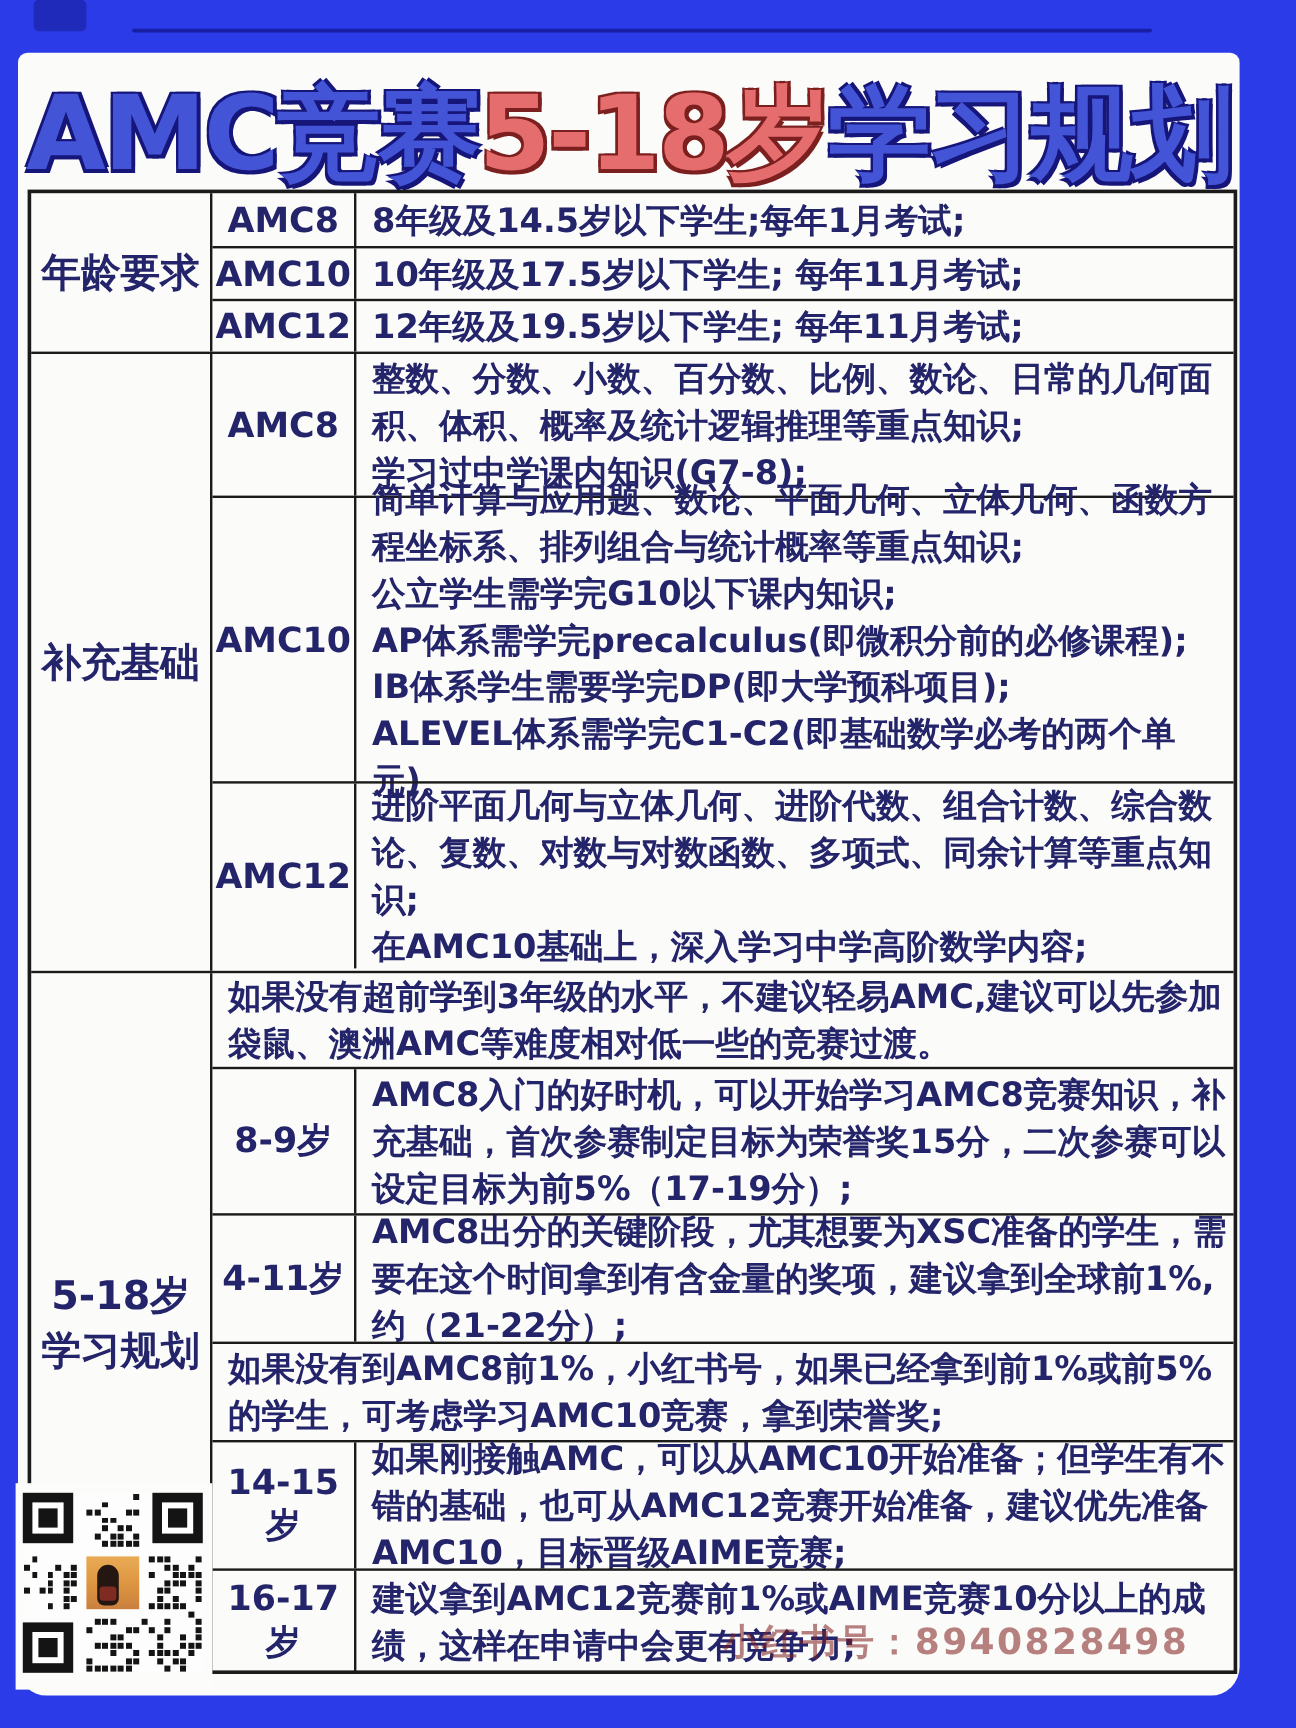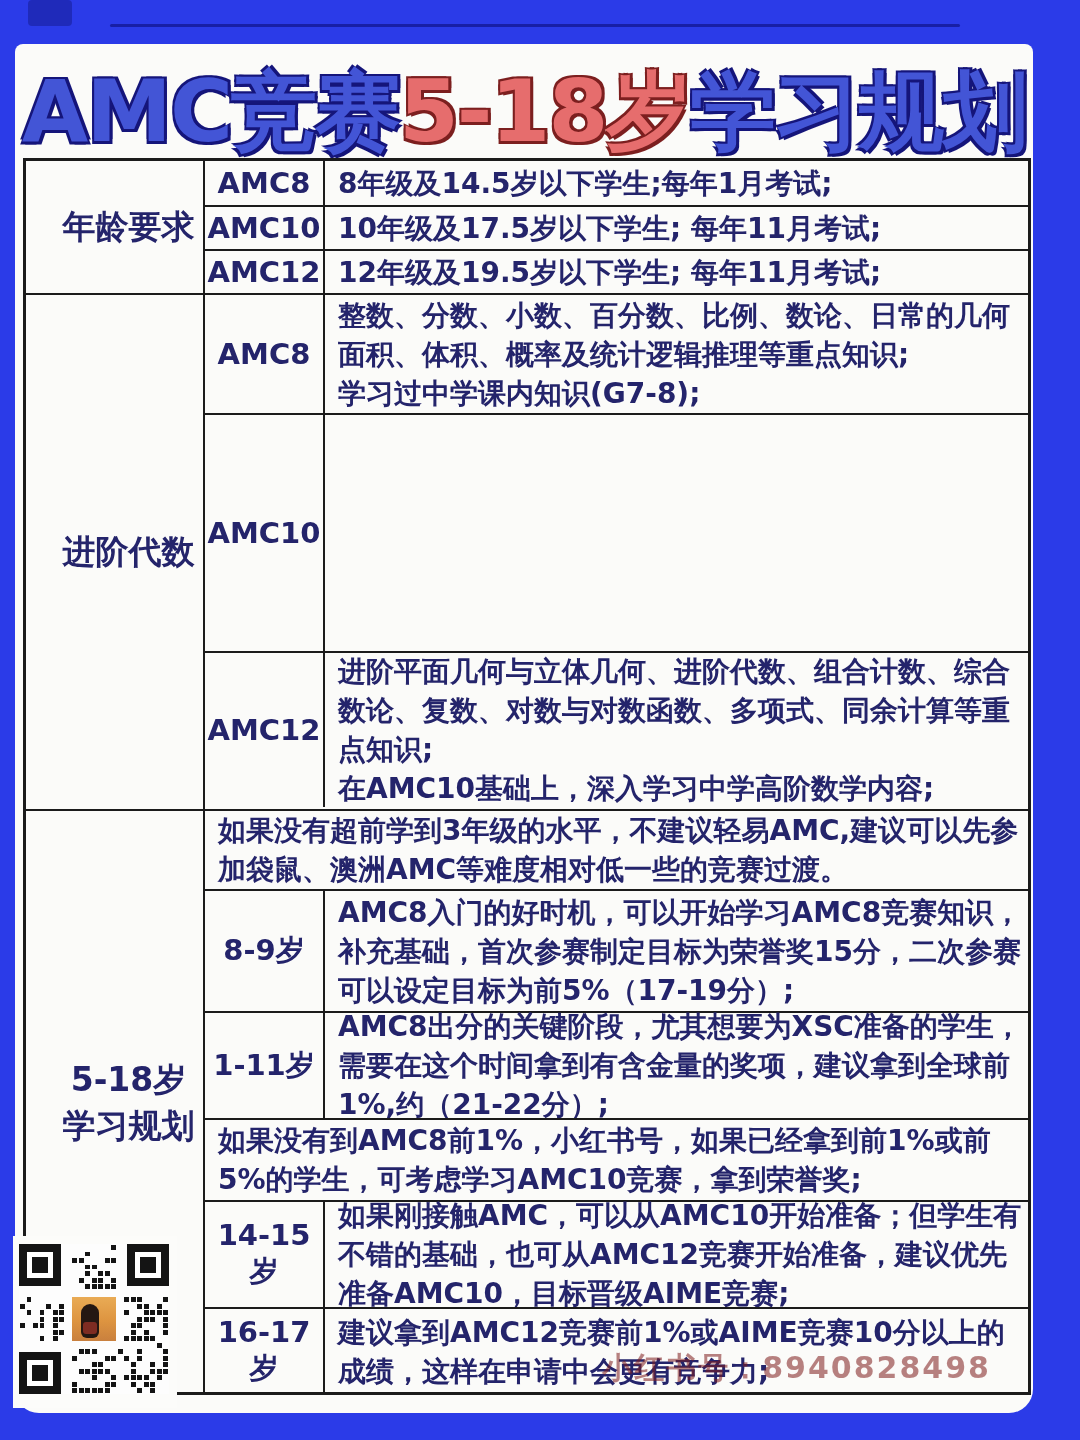--- a/index.html
+++ b/index.html
@@ -28,21 +28,21 @@
   .table{
     position:absolute;left:8px;top:114px;width:1008px;height:1237px;
     border:3px solid #1b1b1b;box-sizing:border-box;
     color:#24246b;font-weight:bold;
   }
   .section{display:flex;box-sizing:border-box;}
   .section + .section{border-top:2px solid #1b1b1b;}
   .sec-header{
     width:151px;flex:0 0 151px;border-right:2px solid #1b1b1b;box-sizing:border-box;
     display:flex;flex-direction:column;align-items:center;justify-content:center;
-    font-size:33px;line-height:46px;text-align:center;margin-left:28px;
+    font-size:33px;line-height:46px;text-align:center;
   }
   .rows{flex:1;display:flex;flex-direction:column;}
   .row{display:flex;box-sizing:border-box;}
   .row + .row{border-top:2px solid #1b1b1b;}
   .cell-label{
     width:120px;flex:0 0 120px;border-right:2px solid #1b1b1b;box-sizing:border-box;
     display:flex;align-items:center;justify-content:center;
     font-size:29px;text-align:center;
   }
   .cell-content{
@@ -107,29 +107,34 @@
           <div class="cell-content">10年级及17.5岁以下学生; 每年11月考试;</div>
         </div>
         <div class="row" style="height:44px">
           <div class="cell-label">AMC12</div>
           <div class="cell-content">12年级及19.5岁以下学生; 每年11月考试;</div>
         </div>
       </div>
     </div>
 
     <div class="section" style="height:516px">
-      <div class="sec-header">进阶代数</div>
+      <div class="sec-header">补充基础</div>
       <div class="rows">
         <div class="row" style="height:118px">
           <div class="cell-label">AMC8</div>
           <div class="cell-content">整数、分数、小数、百分数、比例、数论、日常的几何面积、体积、概率及统计逻辑推理等重点知识;
 学习过中学课内知识(G7-8);</div>
         </div>
         <div class="row" style="height:238px">
           <div class="cell-label">AMC10</div>
+          <div class="cell-content">简单计算与应用题、数论、平面几何、立体几何、函数方程坐标系、排列组合与统计概率等重点知识;
+公立学生需学完G10以下课内知识;
+AP体系需学完precalculus(即微积分前的必修课程);
+IB体系学生需要学完DP(即大学预科项目);
+ALEVEL体系需学完C1-C2(即基础数学必考的两个单元)。</div>
         </div>
         <div class="row" style="height:156px">
           <div class="cell-label">AMC12</div>
           <div class="cell-content">进阶平面几何与立体几何、进阶代数、组合计数、综合数论、复数、对数与对数函数、多项式、同余计算等重点知识;
 在AMC10基础上，深入学习中学高阶数学内容;</div>
         </div>
       </div>
     </div>
 
     <div class="section" style="height:585px">
@@ -137,21 +142,21 @@
 学习规划</div>
       <div class="rows">
         <div class="row" style="height:78px">
           <div class="cell-content">如果没有超前学到3年级的水平，不建议轻易AMC,建议可以先参加袋鼠、澳洲AMC等难度相对低一些的竞赛过渡。</div>
         </div>
         <div class="row" style="height:122px">
           <div class="cell-label">8-9岁</div>
           <div class="cell-content">AMC8入门的好时机，可以开始学习AMC8竞赛知识，补充基础，首次参赛制定目标为荣誉奖15分，二次参赛可以设定目标为前5%（17-19分）;</div>
         </div>
         <div class="row" style="height:107px">
-          <div class="cell-label">1-11岁</div>
+          <div class="cell-label">4-11岁</div>
           <div class="cell-content">AMC8出分的关键阶段，尤其想要为XSC准备的学生，需要在这个时间拿到有含金量的奖项，建议拿到全球前1%,约（21-22分）;</div>
         </div>
         <div class="row" style="height:82px">
           <div class="cell-content">如果没有到AMC8前1%，小红书号，如果已经拿到前1%或前5%的学生，可考虑学习AMC10竞赛，拿到荣誉奖;</div>
         </div>
         <div class="row" style="height:107px">
           <div class="cell-label">14-15岁</div>
           <div class="cell-content">如果刚接触AMC，可以从AMC10开始准备；但学生有不错的基础，也可从AMC12竞赛开始准备，建议优先准备AMC10，目标晋级AIME竞赛;</div>
         </div>
         <div class="row" style="height:100px">

